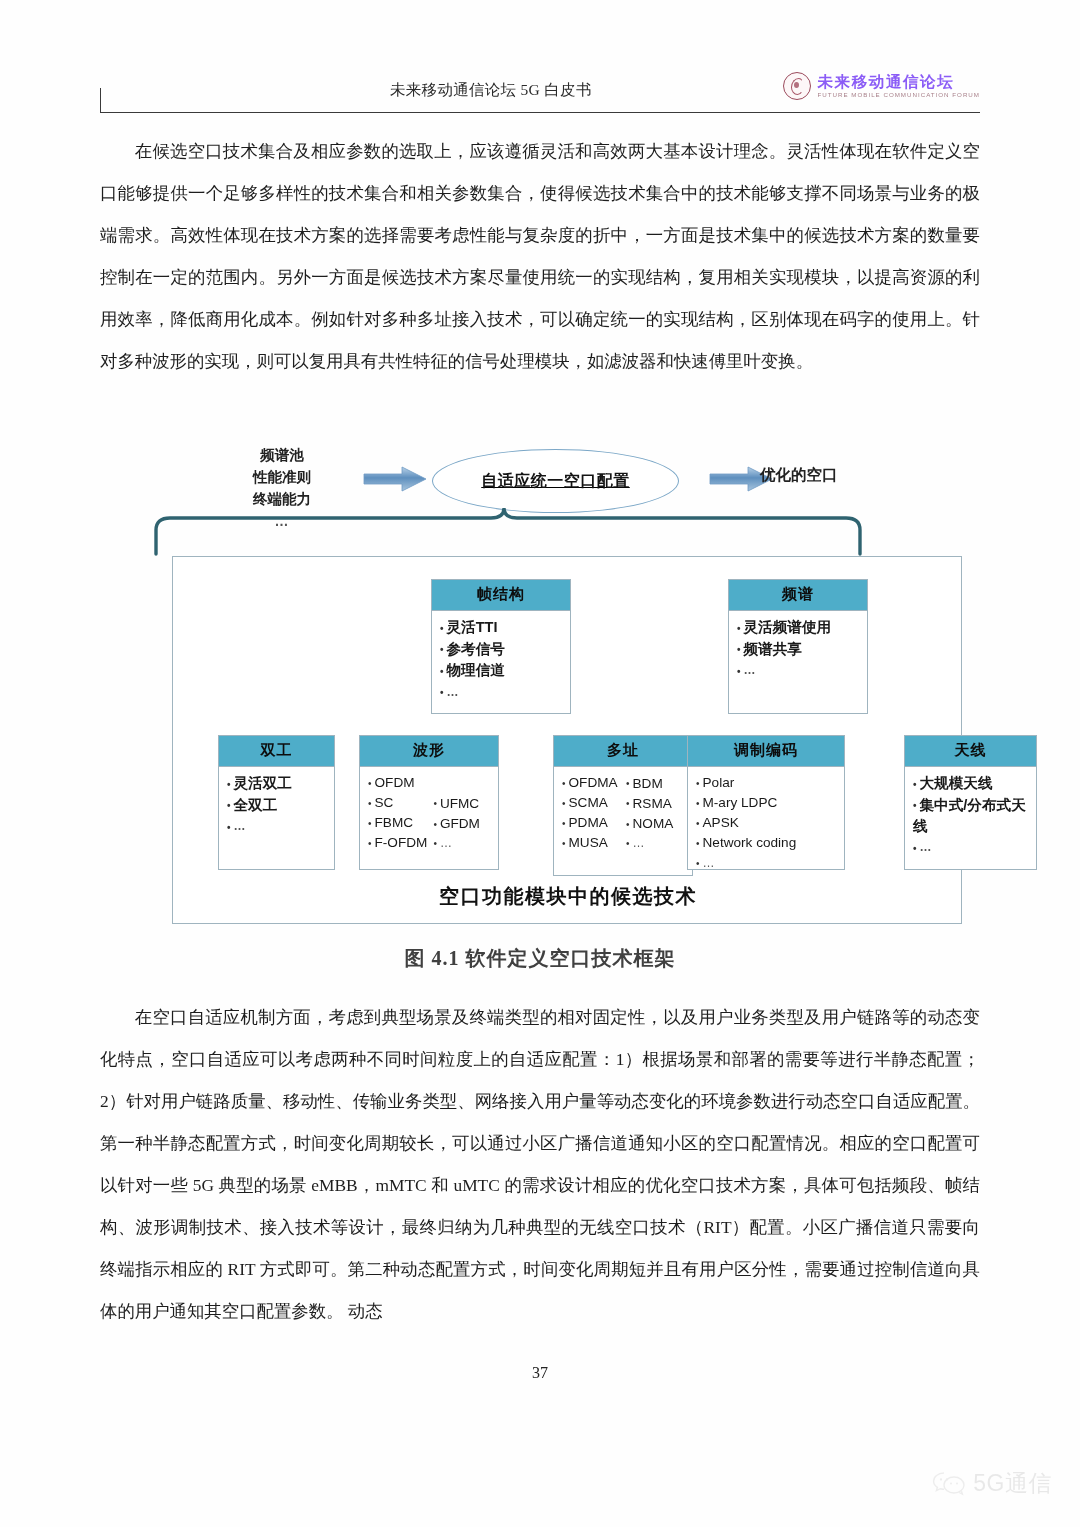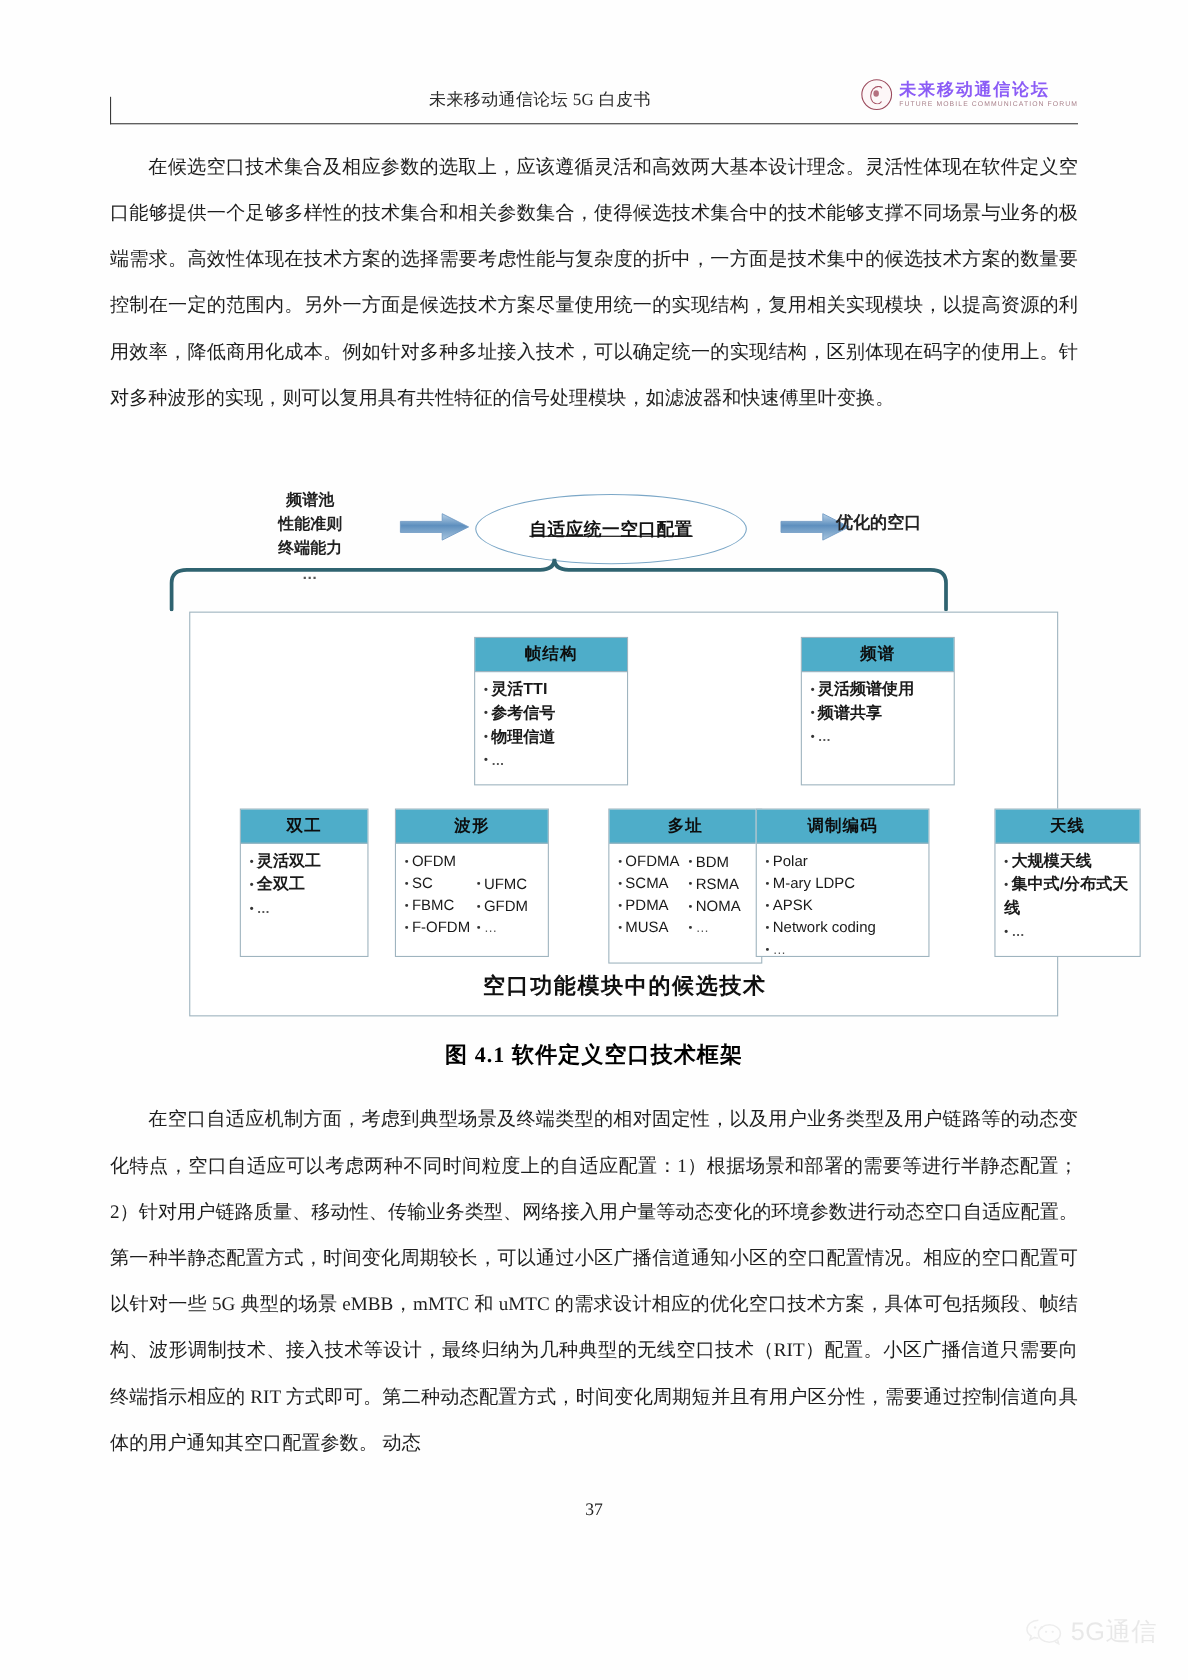--- a/index.html
+++ b/index.html
@@ -277,21 +277,21 @@
   }
 
   .fig-caption {
     position: absolute;
     left: 100px;
     top: 945px;
     width: 880px;
     text-align: center;
     font-size: 20px;
     font-weight: bold;
-    color: #000000;
+    color: #404040;
     font-family: "Liberation Serif", "DejaVu Serif", serif;
     letter-spacing: 1px;
   }
 
   
   .page-number {
     position: absolute;
     left: 0;
     top: 1364px;
     width: 1080px;

